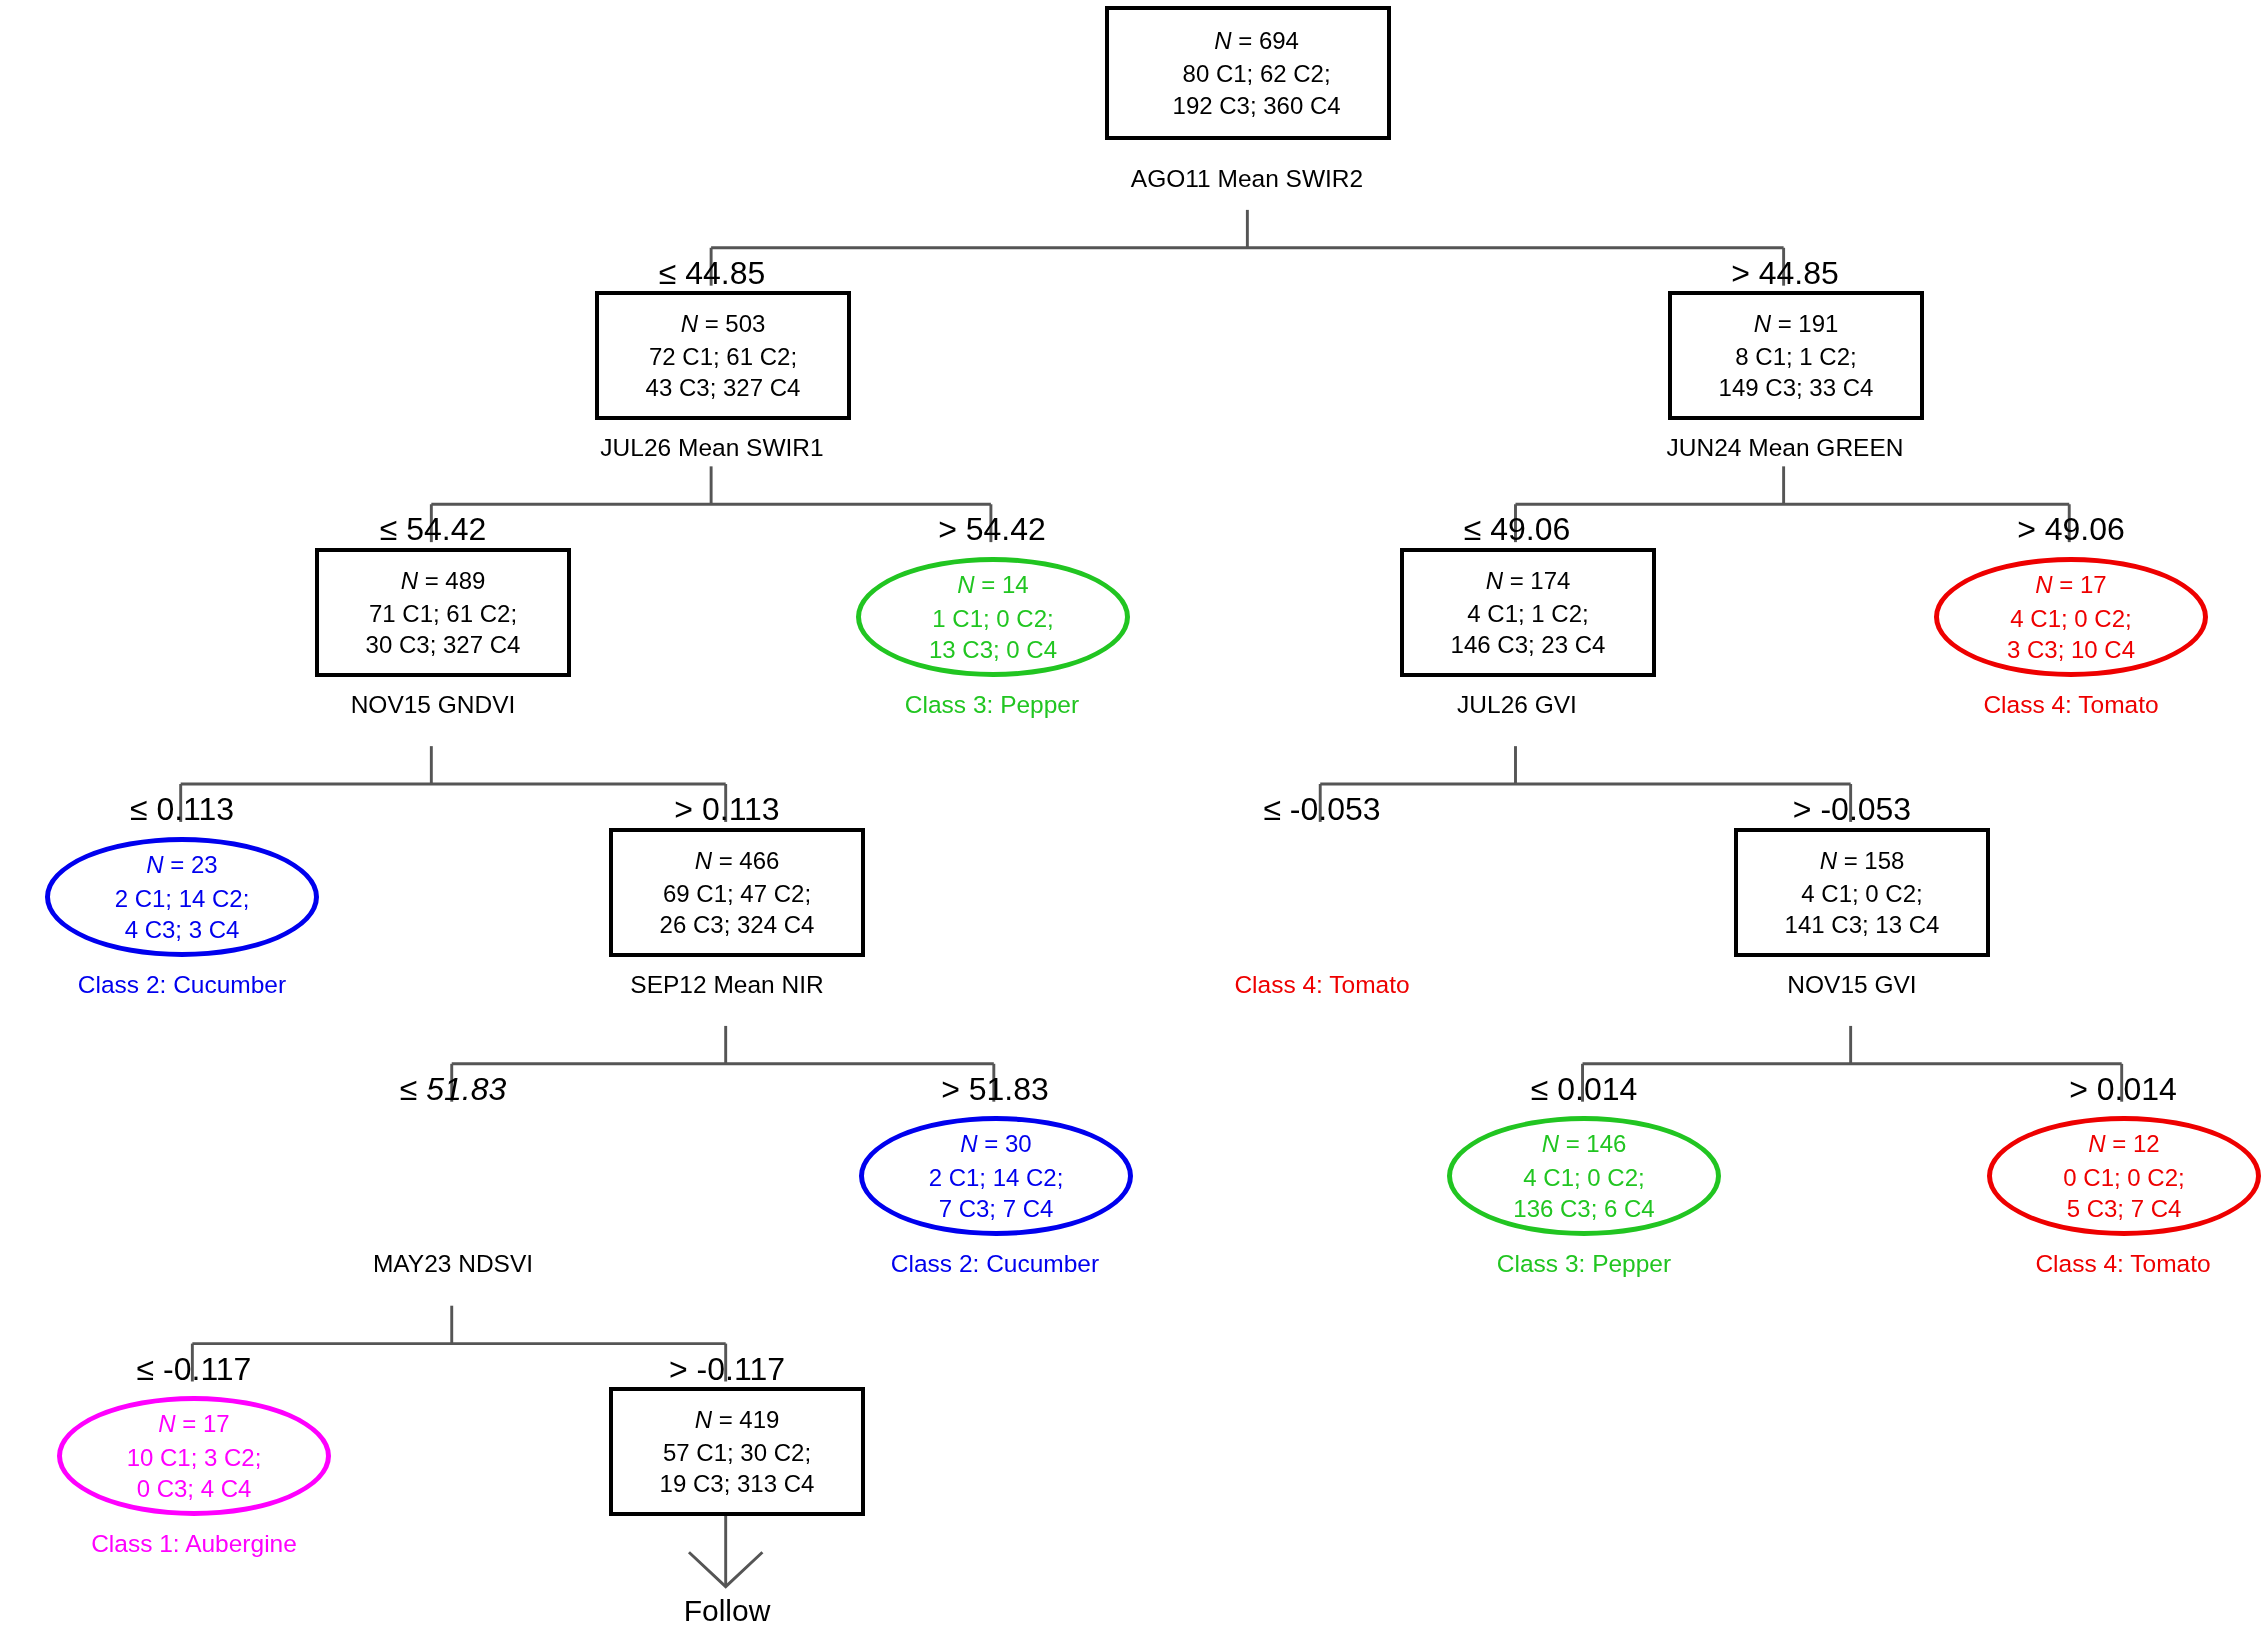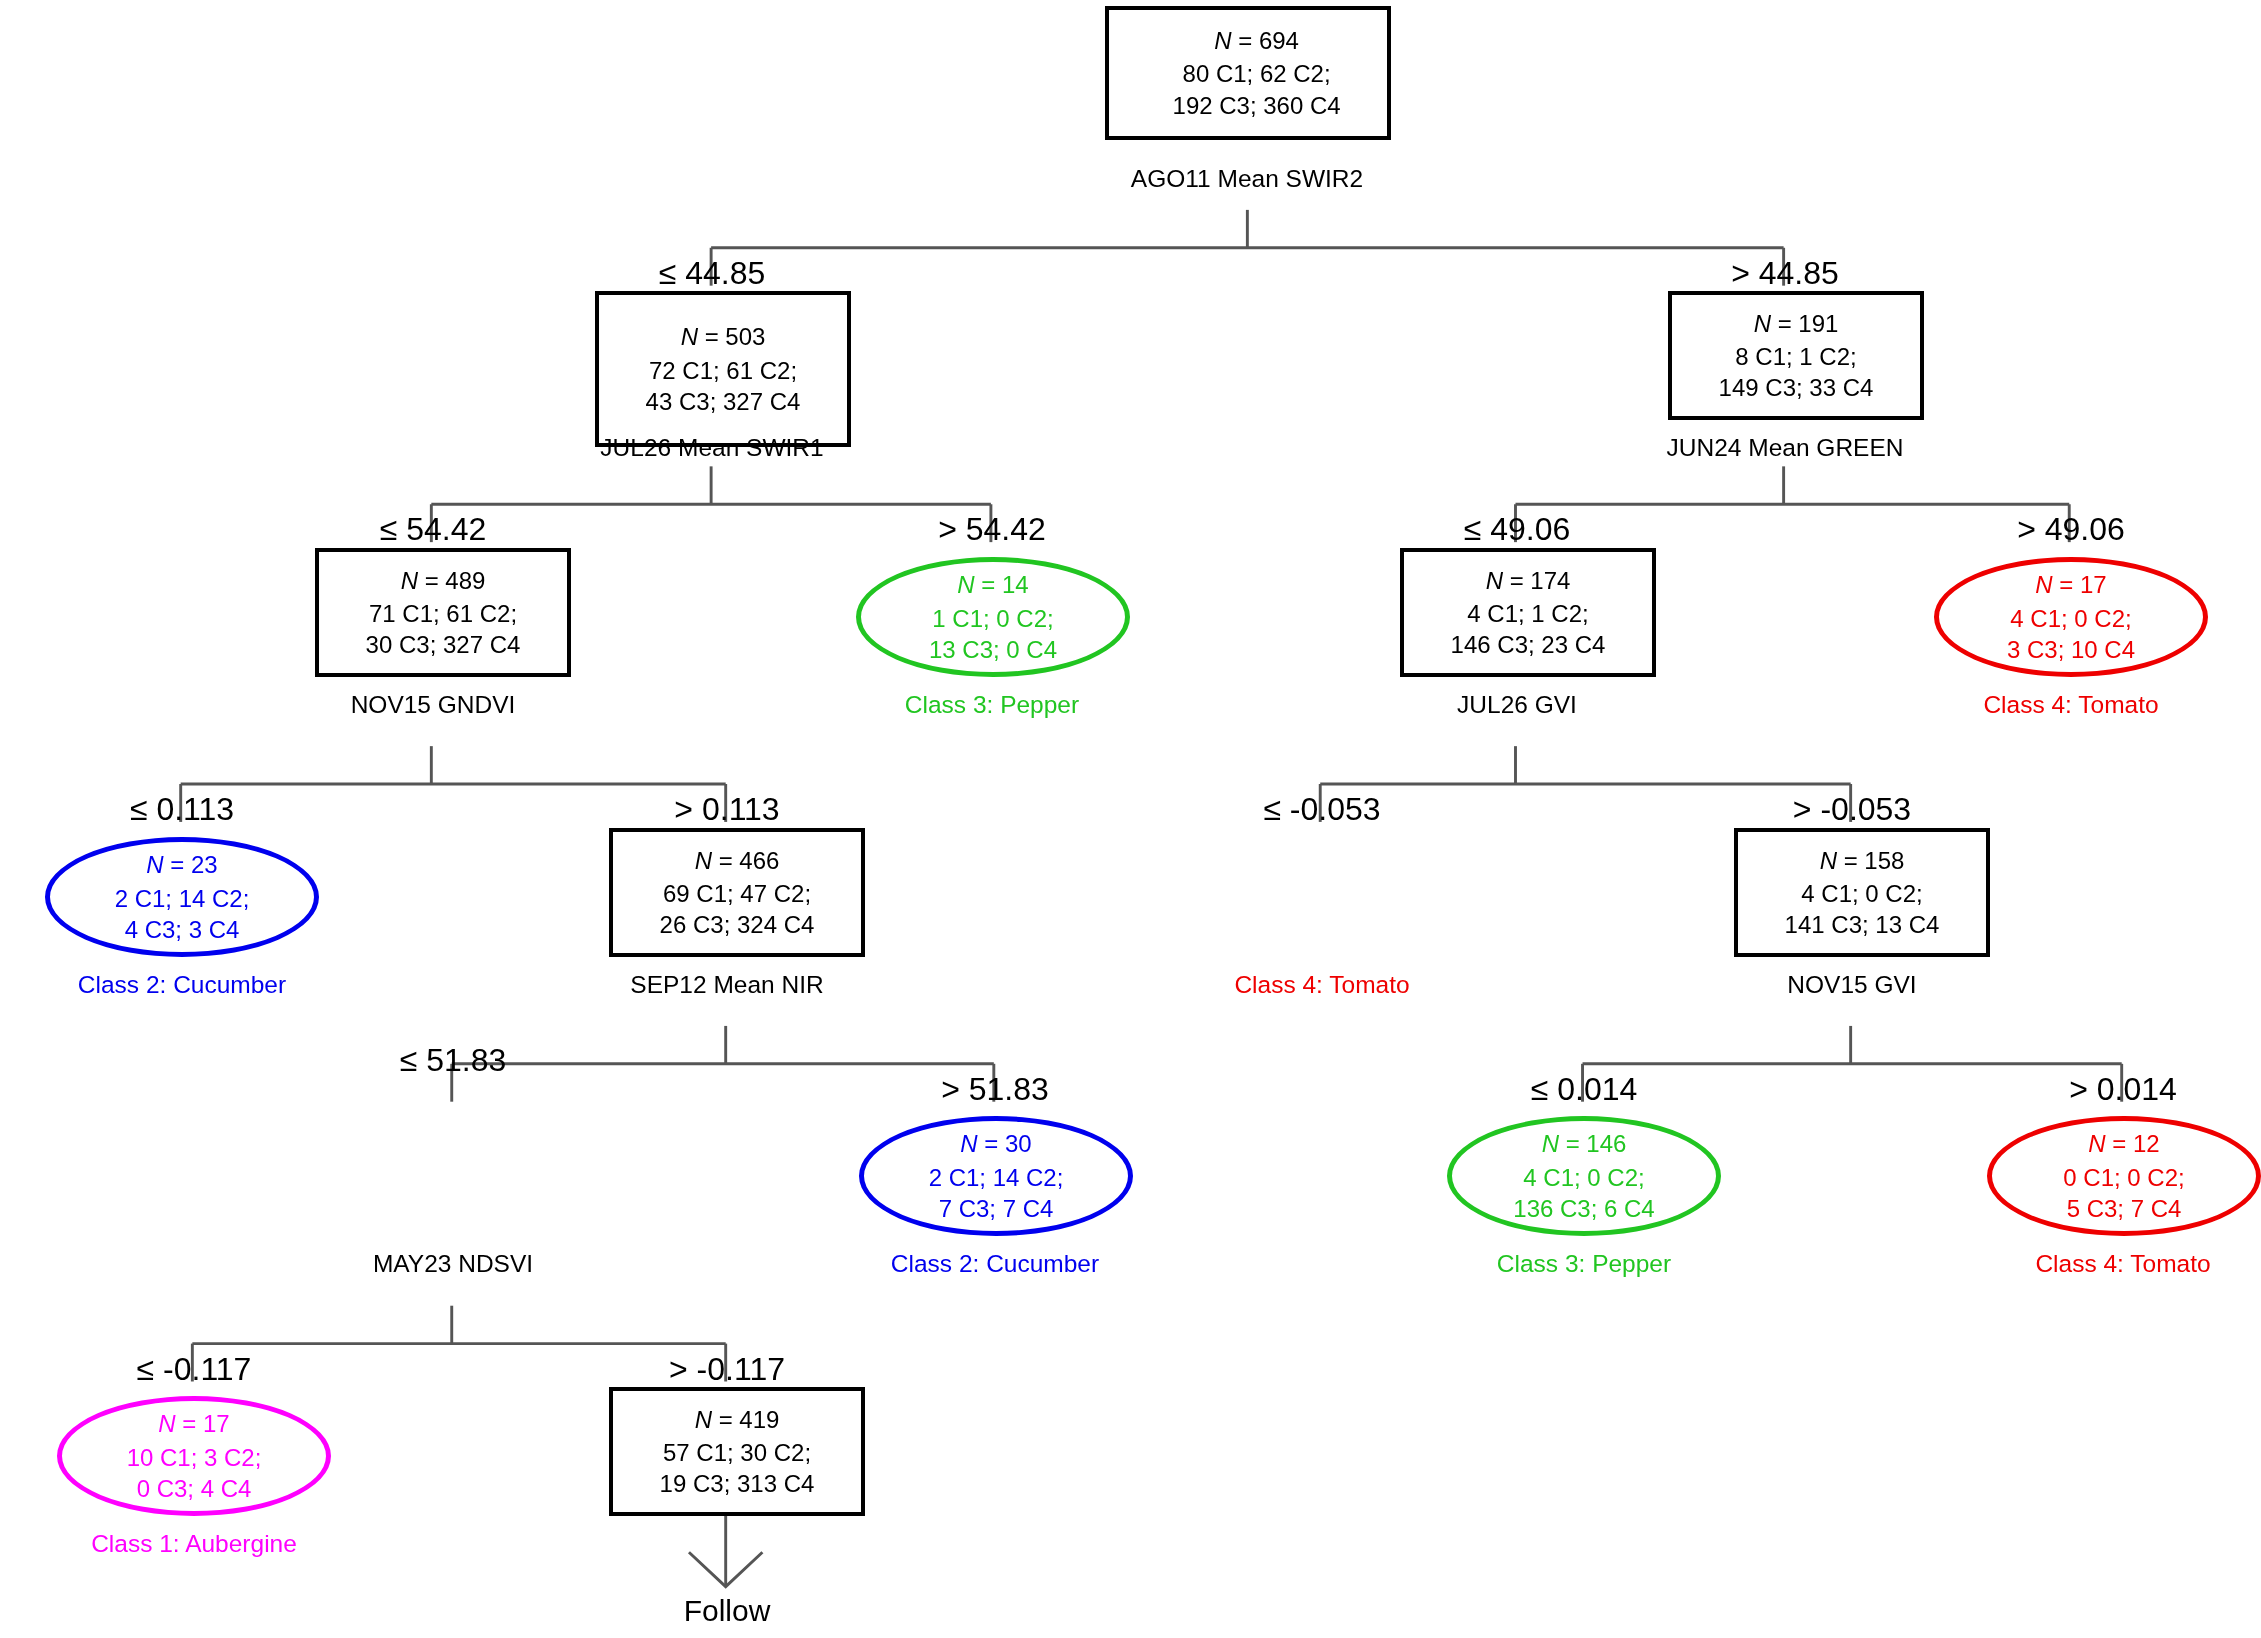--- a/index.html
+++ b/index.html
@@ -145,21 +145,21 @@
   </svg>
 
   <div class="node-box" style="left:1105px; top:5.8px; width:286px; height:134px;padding-left:23px;">
     <div class="n-line"><span class="ital">N</span> = 694</div>
     <div class="c-line">80 C1; 62 C2;</div>
     <div class="c-line">192 C3; 360 C4</div>
   </div>
   <div class="free-label split-label" style="left:1247px; top:165px;">AGO11 Mean SWIR2</div>
 
   <div class="free-label branch-label" style="left:712px; top:255px;">≤ 44.85</div>
-  <div class="node-box" style="left:595px; top:291px; width:256px; height:156px;">
+  <div class="node-box" style="left:595px; top:291px; width:256px; height:129px;">
     <div class="n-line"><span class="ital">N</span> = 503</div>
     <div class="c-line">72 C1; 61 C2;</div>
     <div class="c-line">43 C3; 327 C4</div>
   </div>
   <div class="free-label split-label" style="left:712px; top:434px;">JUL26 Mean SWIR1</div>
 
   <div class="free-label branch-label" style="left:1785px; top:255px;">&gt; 44.85</div>
   <div class="node-box" style="left:1668px; top:291px; width:256px; height:129px;">
     <div class="n-line"><span class="ital">N</span> = 191</div>
     <div class="c-line">8 C1; 1 C2;</div>
@@ -219,21 +219,21 @@
   <div class="free-label class-label c-red" style="left:1322px; top:971px;">Class 4: Tomato</div>
 
   <div class="free-label branch-label" style="left:1852px; top:791px;">&gt; -0.053</div>
   <div class="node-box" style="left:1734px; top:828px; width:256px; height:129px;">
     <div class="n-line"><span class="ital">N</span> = 158</div>
     <div class="c-line">4 C1; 0 C2;</div>
     <div class="c-line">141 C3; 13 C4</div>
   </div>
   <div class="free-label split-label" style="left:1852px; top:971px;">NOV15 GVI</div>
 
-  <div class="free-label branch-label" style="left:453px; top:1042px;">≤ 51.83</div>
+  <div class="free-label branch-label" style="left:453px; top:1071px;font-style:italic;">≤ 51.83</div>
   <div class="free-label split-label" style="left:453px; top:1250px;">MAY23 NDSVI</div>
 
   <div class="free-label branch-label" style="left:995px; top:1071px;">&gt; 51.83</div>
   <div class="node-ellipse b-blue c-blue" style="left:859px; top:1116px; width:274px; height:120px;">
     <div class="n-line"><span class="ital">N</span> = 30</div>
     <div class="c-line">2 C1; 14 C2;</div>
     <div class="c-line">7 C3; 7 C4</div>
   </div>
   <div class="free-label class-label c-blue" style="left:995px; top:1250px;">Class 2: Cucumber</div>
 

